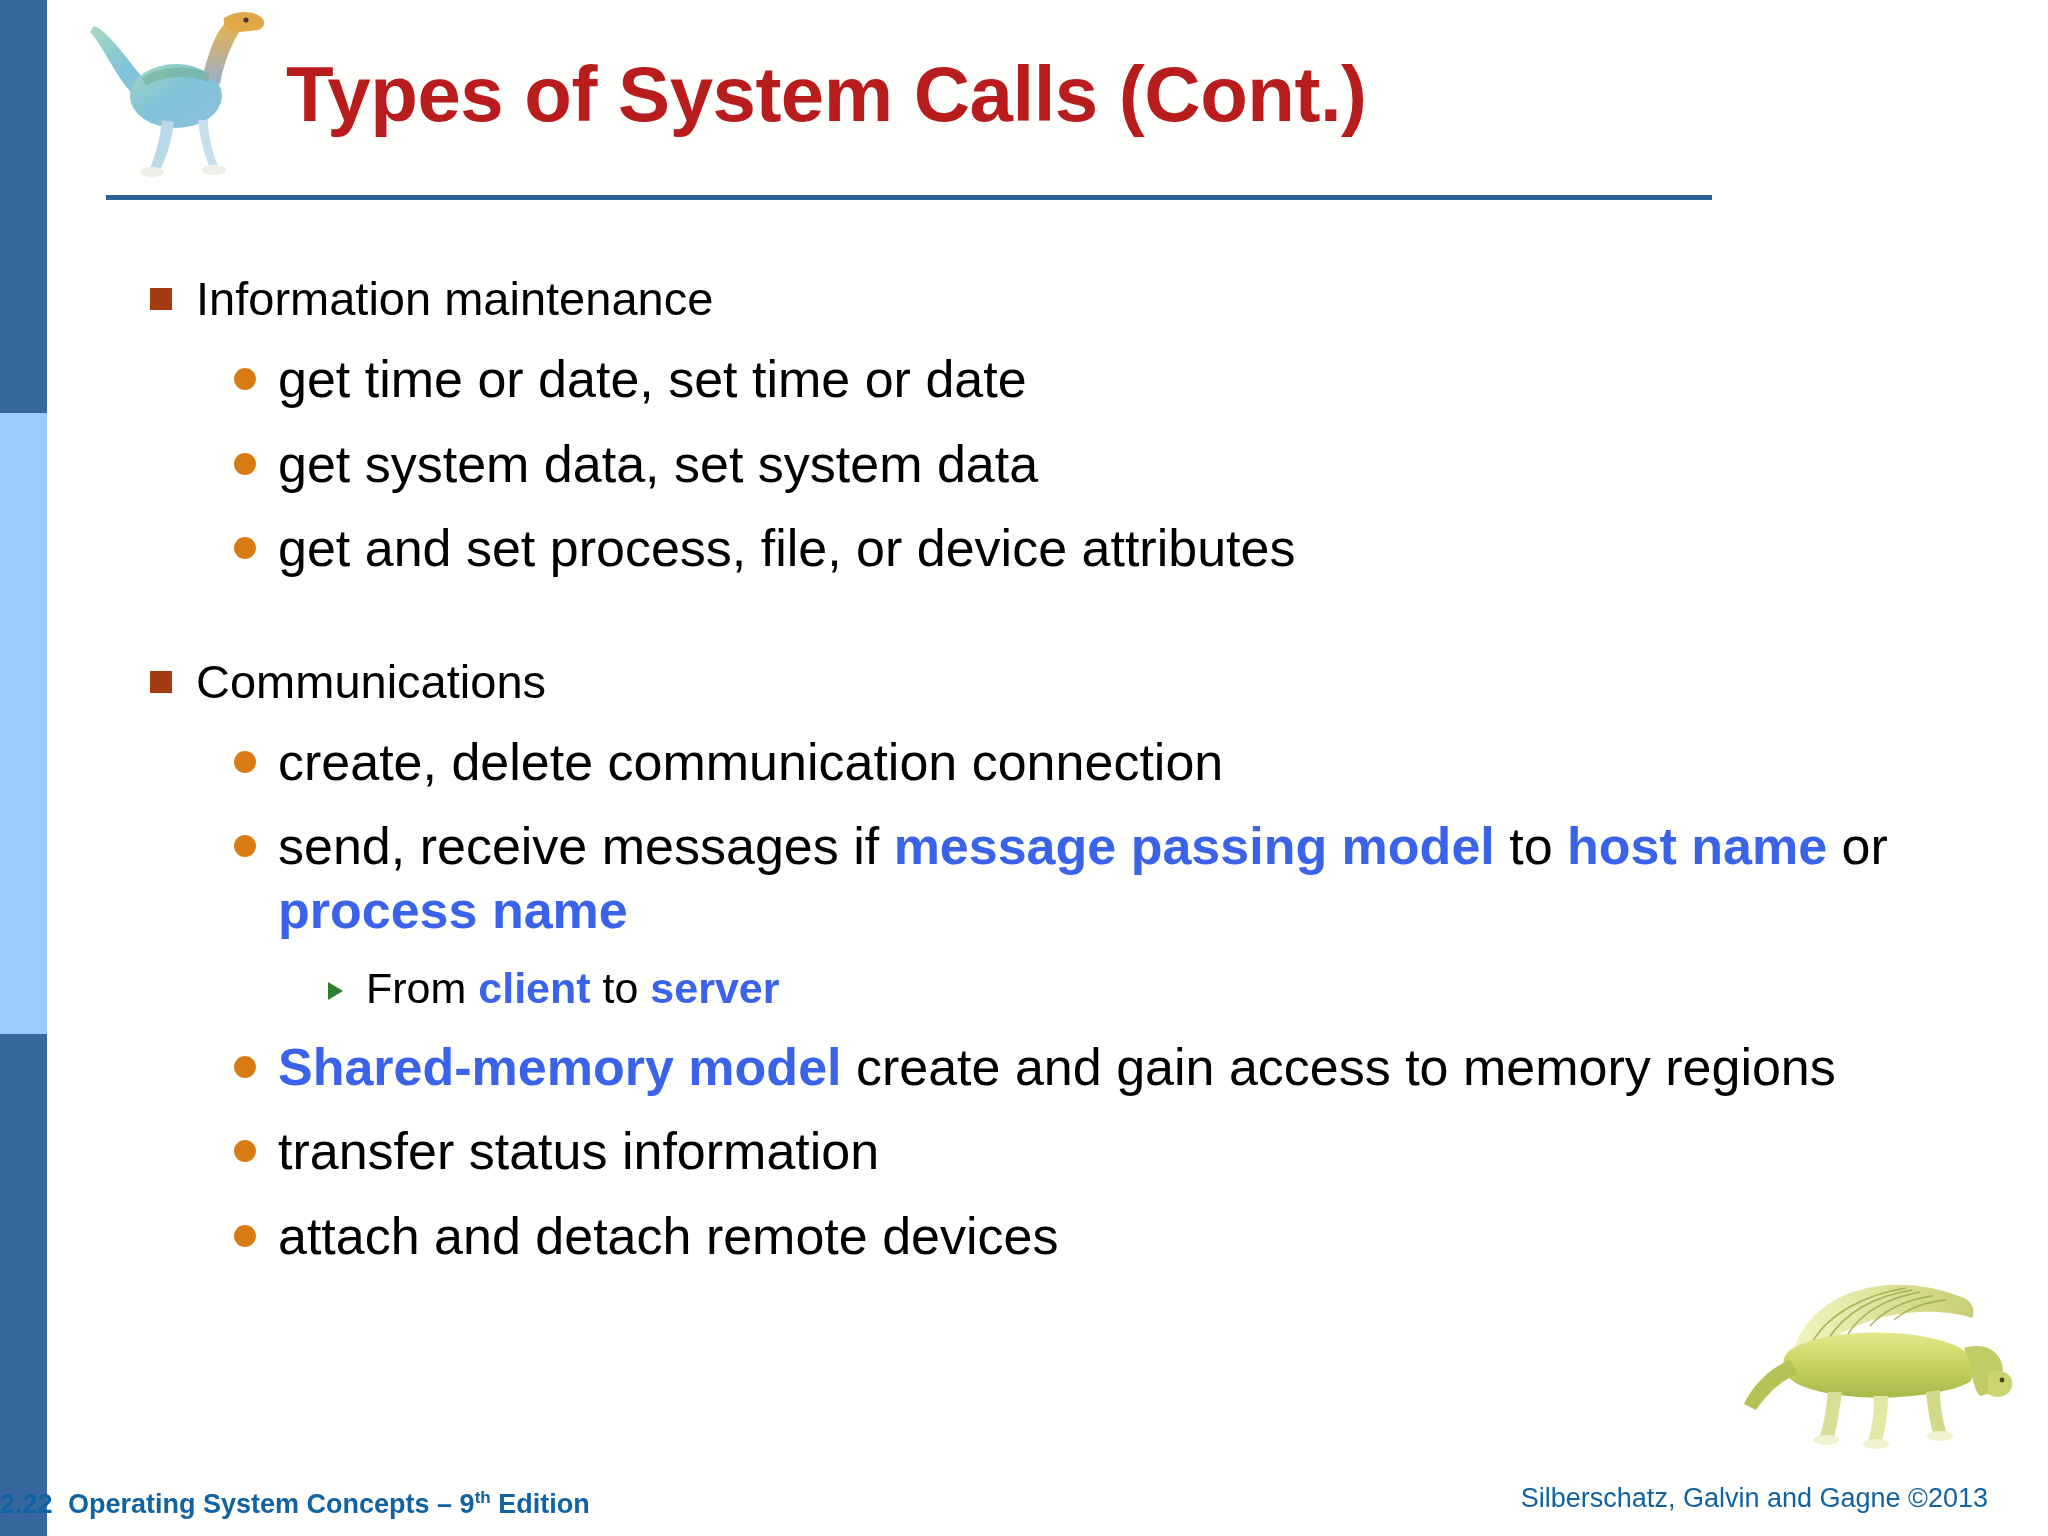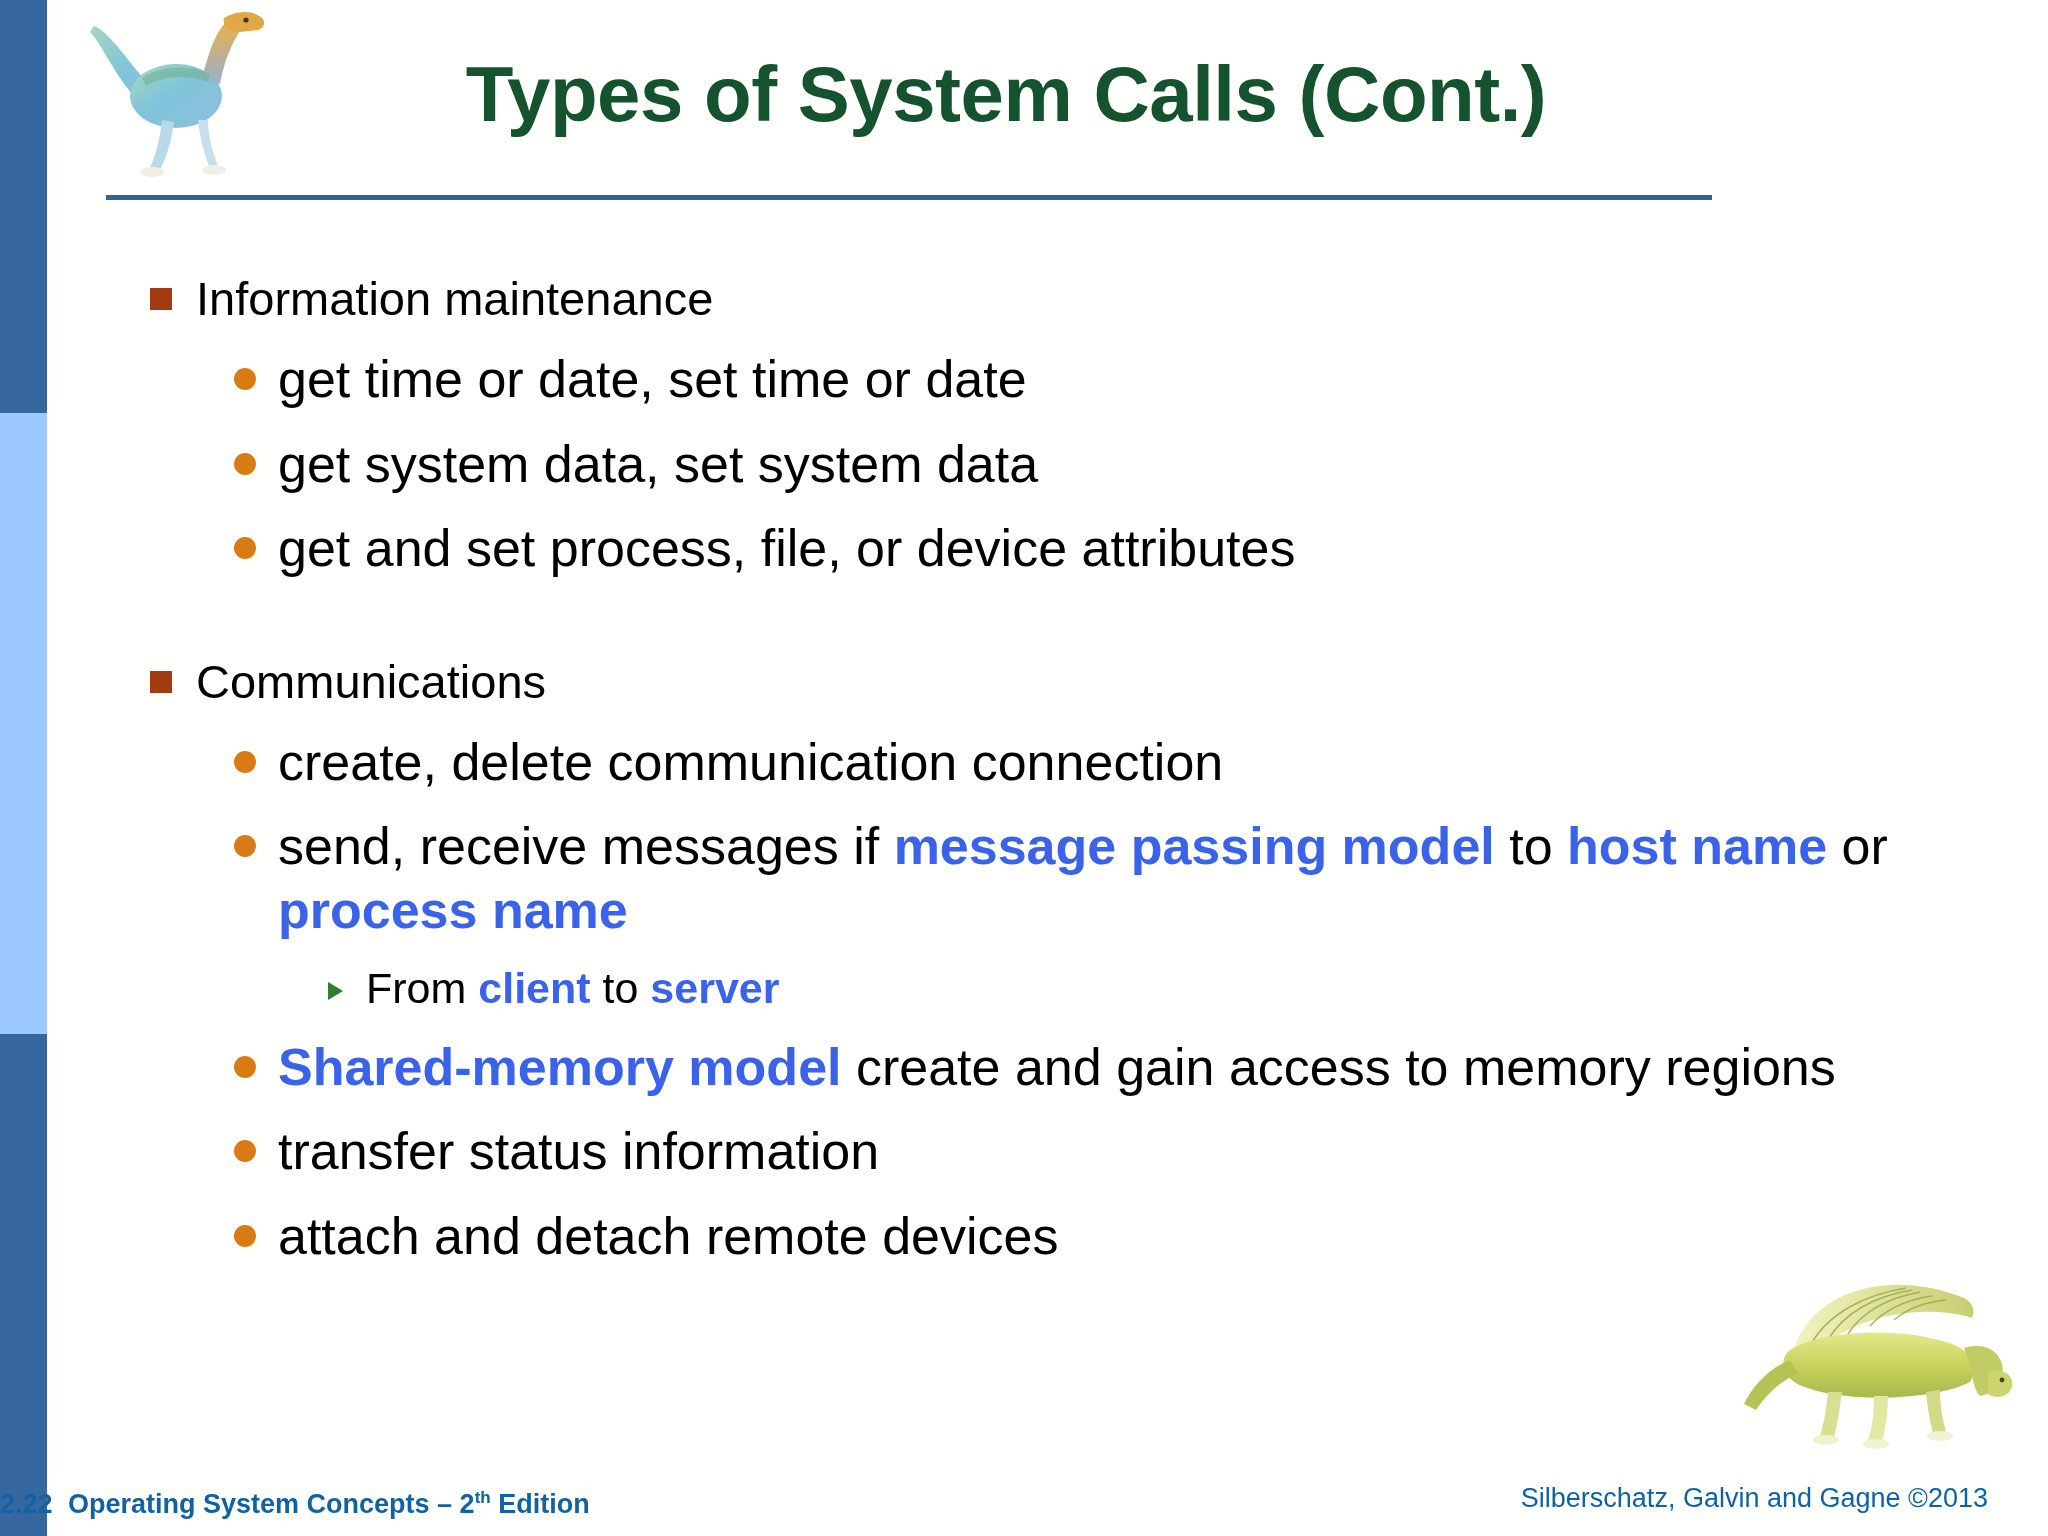--- a/index.html
+++ b/index.html
@@ -59,22 +59,21 @@
     left: 20px;
     top: 4px;
     width: 200px;
     height: 180px;
   }
   .slide-title {
     position: absolute;
     left: 230px;
     top: 55px;
     width: 1440px;
-    text-align: center;
-    color: #14532d;
+    color: #b91c1c;
     font-size: 78px;
     font-weight: bold;
     letter-spacing: -0.5px;
     line-height: 1;
     white-space: nowrap;
     font-family: "Liberation Sans", sans-serif;
   }
   .title-rule {
     position: absolute;
     left: 50px;
@@ -335,18 +334,18 @@
 
     <path d="M92 128 C90 146 88 160 84 172 L98 174 C102 158 104 142 106 128 Z" fill="#D8DE94"></path>
     <path d="M138 132 C138 150 136 164 132 176 L146 178 C150 162 152 146 152 132 Z" fill="#E2E7A4"></path>
     <path d="M190 128 C192 146 194 160 198 172 L210 168 C206 154 204 140 204 126 Z" fill="#D2D988"></path>
     <ellipse cx="90" cy="176" rx="13" ry="5" fill="#F0F2D0"></ellipse>
     <ellipse cx="140" cy="180" rx="13" ry="5" fill="#F0F2D0"></ellipse>
     <ellipse cx="204" cy="172" rx="13" ry="5" fill="#F0F2D0"></ellipse>
   </svg>
 
   <div class="footer">
-    <div class="footer-left"><span>Operating System Concepts – 2</span><sup>th</sup><span> Edition</span></div>
+    <div class="footer-left"><span>Operating System Concepts – 9</span><sup>th</sup><span> Edition</span></div>
     <div class="footer-center">2.22</div>
     <div class="footer-right">Silberschatz, Galvin and Gagne ©2013</div>
   </div>
 
 </div>
 
 </body></html>

